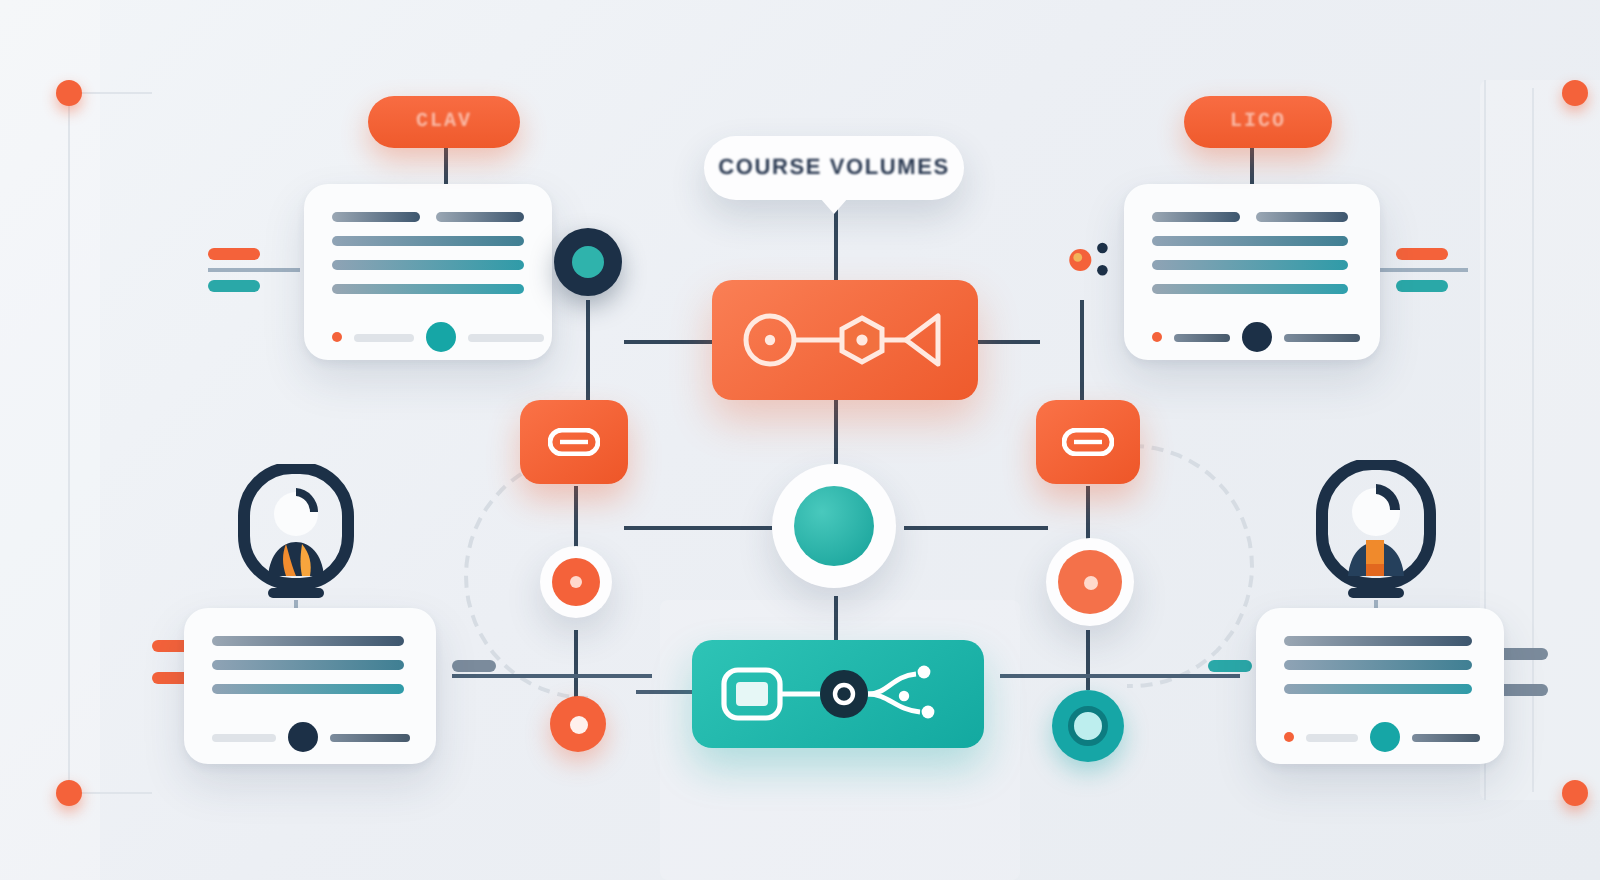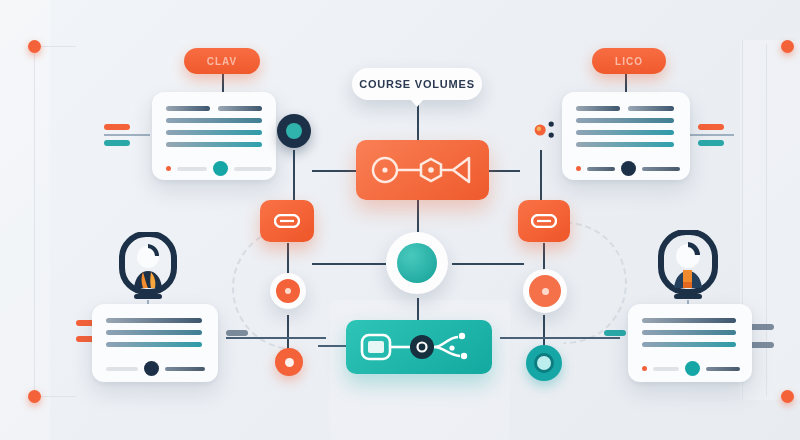--- a/index.html
+++ b/index.html
@@ -47,21 +47,21 @@
   .sknob{width:15px;height:15px;border-radius:50%;flex:none;}
   .sknob.teal{background:#16a6a6;}
   .sknob.navy{background:#1c3047;}
 
   
   .pill{
     position:absolute;border-radius:999px;display:flex;align-items:center;
     justify-content:center;box-sizing:border-box;
   }
   .pill.orange{background:linear-gradient(180deg,#f86c42,#ef5a2c);
-    box-shadow:0 6px 14px rgba(239,90,44,.33);}
+    box-shadow:0 6px 14px rgba(239,90,44,.33);font-family:Liberation Mono, monospace;}
   .pill.orange span{color:rgba(255,255,255,.55);font-size:10px;letter-spacing:1px;
     font-weight:700;filter:blur(.6px);}
   .pill.white{background:#fdfdfe;box-shadow:0 8px 18px rgba(40,60,90,.16);}
   .pill.white span{color:#2b3a52;font-size:11px;font-weight:700;letter-spacing:.8px;
     filter:blur(.5px);}
   .pill .tail{position:absolute;bottom:-7px;left:50%;margin-left:-7px;
     width:0;height:0;border-left:7px solid transparent;border-right:7px solid transparent;
     border-top:8px solid #fdfdfe;}
 
   

